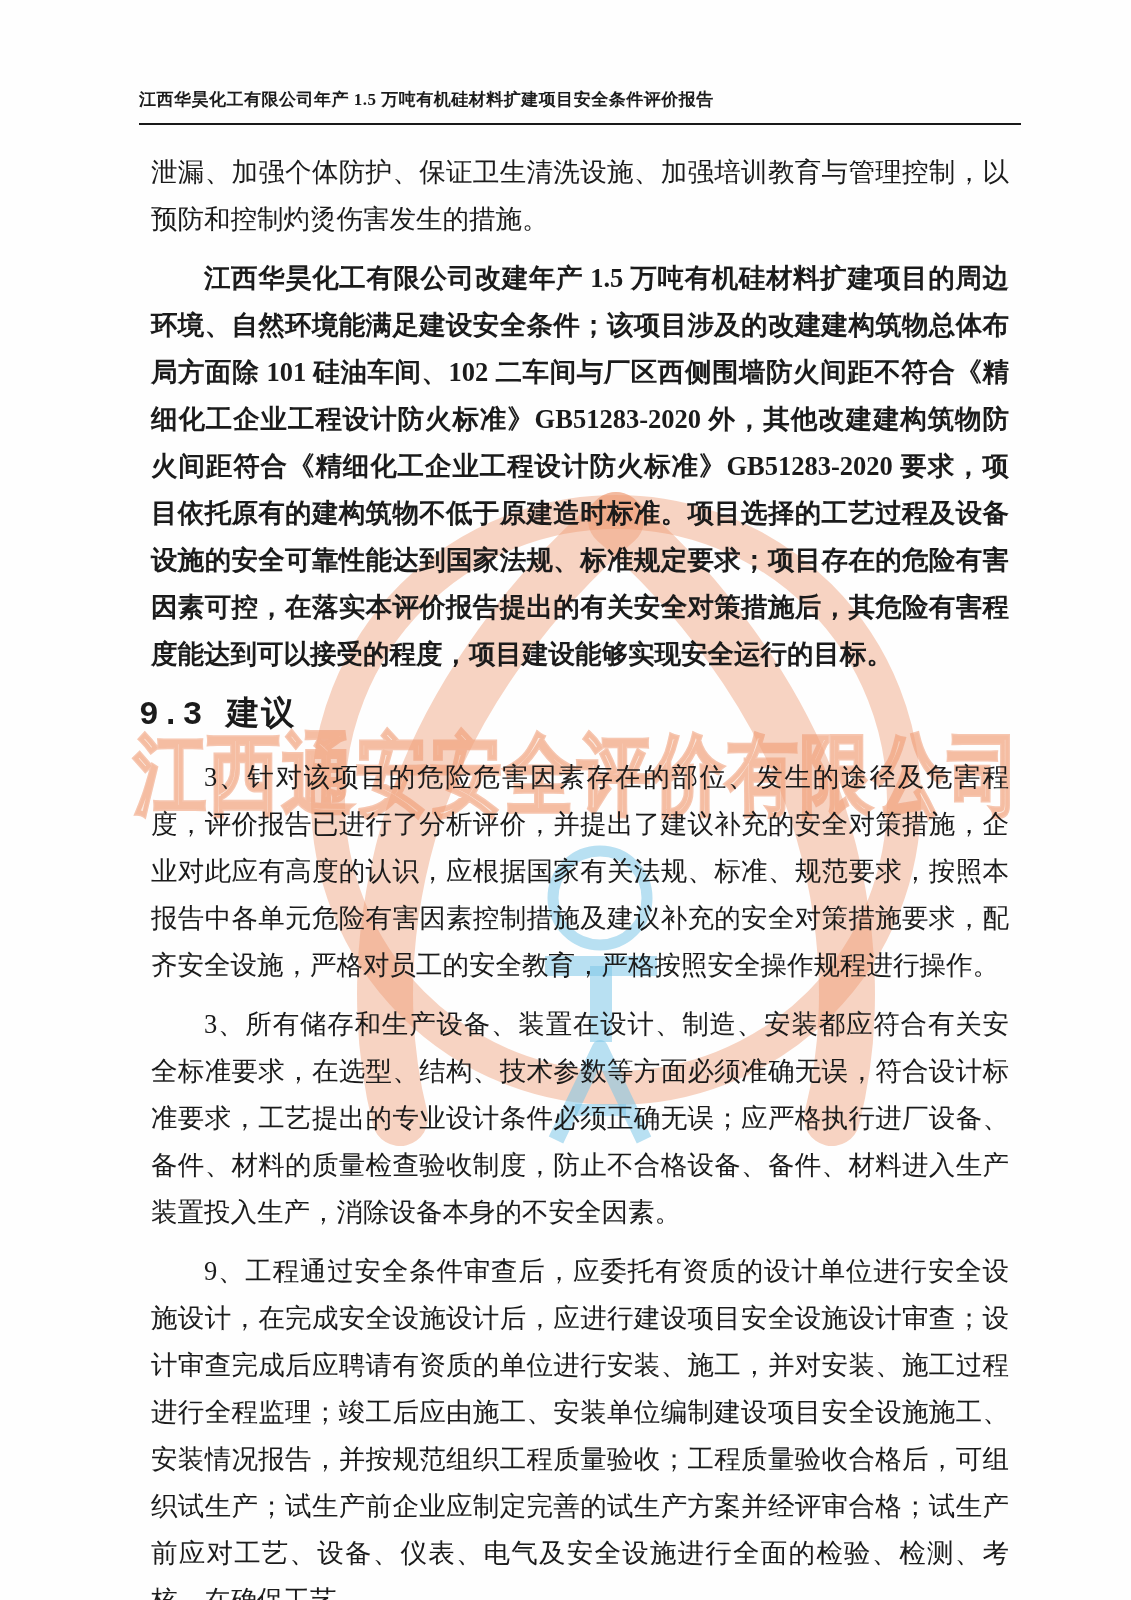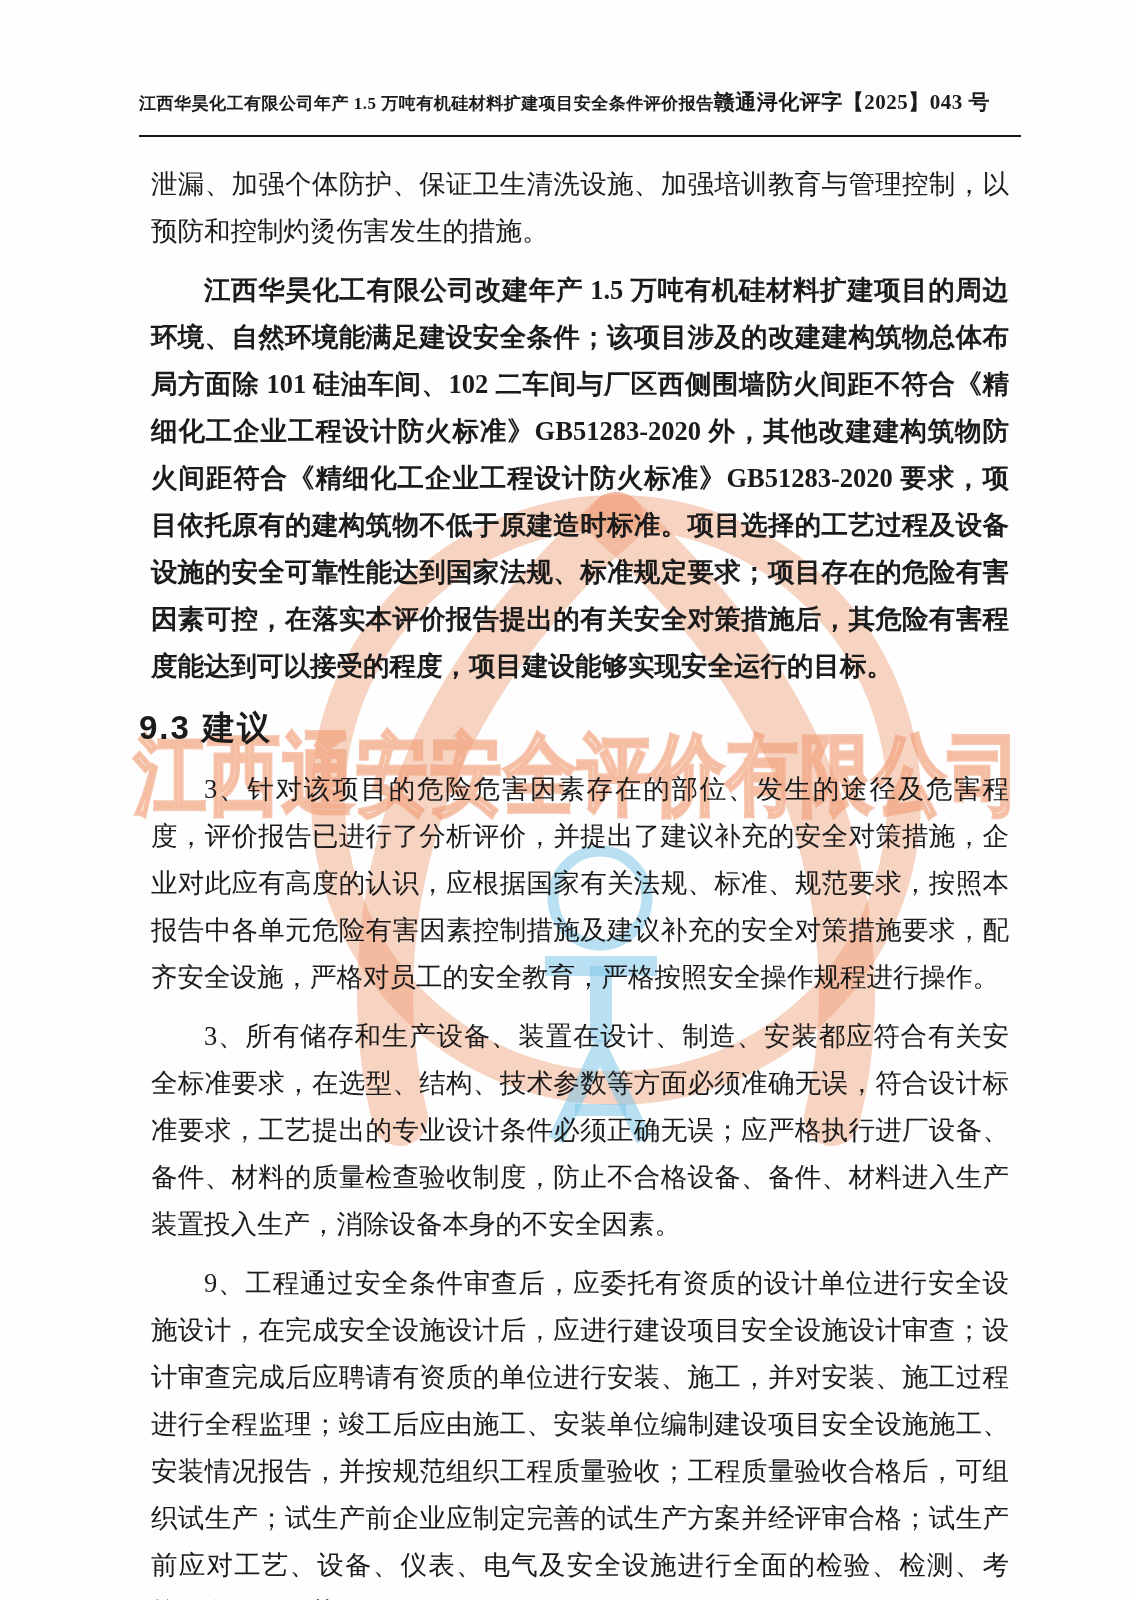--- a/index.html
+++ b/index.html
@@ -30,22 +30,22 @@
     -webkit-text-stroke:2.5px rgba(238,152,112,0.55);
     transform:scaleY(1.22);
     transform-origin:center;
     font-family:"Liberation Sans","DejaVu Sans",sans-serif;
   }
   
   .content{
     position:absolute;left:139px;top:88px;width:882px;z-index:1;
   }
   .doc-header{
-    display:flex;align-items:baseline;
-    padding-bottom:19px;
+    display:flex;justify-content:space-between;align-items:baseline;
+    padding-bottom:12px;
     border-bottom:2px solid #191919;
   }
   .doc-header .h-left{
     font-size:17px;font-weight:700;letter-spacing:0.5px;
   }
   .doc-header .h-right{
     font-size:21px;font-weight:700;letter-spacing:0.5px;
   }
   .body-text{
     margin-top:24px;
@@ -56,21 +56,21 @@
   }
   .para{margin:12px;text-indent:2em;}
   .para.no-indent{text-indent:0;}
   .para.bold{font-weight:700;}
   .section-heading{
     margin:8px 0 4px 0;
     font-size:33px;
     line-height:52px;
     font-weight:800;
     text-indent:0;
-    font-family:Liberation Sans, sans-serif;
+    font-family:Liberation Mono, monospace;
     letter-spacing:2px;
   }
 </style>
 </head>
 <body>
 
 <div class="page">
 
   <div class="watermark-layer">
     <svg class="wm-svg" width="1131" height="1600" viewBox="0 0 1131 1600">
@@ -88,21 +88,20 @@
         <path d="M 575 1110 L 626 1110" stroke="rgba(125,198,232,0.55)" stroke-width="12" fill="none"></path>
       </g>
     </svg>
     <div class="wm-text">江西通安安全评价有限公司</div>
   </div>
 
   <div class="content">
 
     <div class="doc-header">
       <span class="h-left">江西华昊化工有限公司年产 1.5 万吨有机硅材料扩建项目安全条件评价报告</span>
-      <span class="h-right">赣通浔化评字【2025】043 号</span>
     </div>
 
     <div class="body-text">
       <p class="para no-indent">泄漏、加强个体防护、保证卫生清洗设施、加强培训教育与管理控制，以预防和控制灼烫伤害发生的措施。</p>
       <p class="para bold">江西华昊化工有限公司改建年产 1.5 万吨有机硅材料扩建项目的周边环境、自然环境能满足建设安全条件；该项目涉及的改建建构筑物总体布局方面除 101 硅油车间、102 二车间与厂区西侧围墙防火间距不符合《精细化工企业工程设计防火标准》GB51283-2020 外，其他改建建构筑物防火间距符合《精细化工企业工程设计防火标准》GB51283-2020 要求，项目依托原有的建构筑物不低于原建造时标准。项目选择的工艺过程及设备设施的安全可靠性能达到国家法规、标准规定要求；项目存在的危险有害因素可控，在落实本评价报告提出的有关安全对策措施后，其危险有害程度能达到可以接受的程度，项目建设能够实现安全运行的目标。</p>
       <p class="section-heading">9.3 建议</p>
       <p class="para">3、针对该项目的危险危害因素存在的部位、发生的途径及危害程度，评价报告已进行了分析评价，并提出了建议补充的安全对策措施，企业对此应有高度的认识，应根据国家有关法规、标准、规范要求，按照本报告中各单元危险有害因素控制措施及建议补充的安全对策措施要求，配齐安全设施，严格对员工的安全教育，严格按照安全操作规程进行操作。</p>
       <p class="para">3、所有储存和生产设备、装置在设计、制造、安装都应符合有关安全标准要求，在选型、结构、技术参数等方面必须准确无误，符合设计标准要求，工艺提出的专业设计条件必须正确无误；应严格执行进厂设备、备件、材料的质量检查验收制度，防止不合格设备、备件、材料进入生产装置投入生产，消除设备本身的不安全因素。</p>
       <p class="para">9、工程通过安全条件审查后，应委托有资质的设计单位进行安全设施设计，在完成安全设施设计后，应进行建设项目安全设施设计审查；设计审查完成后应聘请有资质的单位进行安装、施工，并对安装、施工过程进行全程监理；竣工后应由施工、安装单位编制建设项目安全设施施工、安装情况报告，并按规范组织工程质量验收；工程质量验收合格后，可组织试生产；试生产前企业应制定完善的试生产方案并经评审合格；试生产前应对工艺、设备、仪表、电气及安全设施进行全面的检验、检测、考核，在确保工艺、</p>
     </div>

